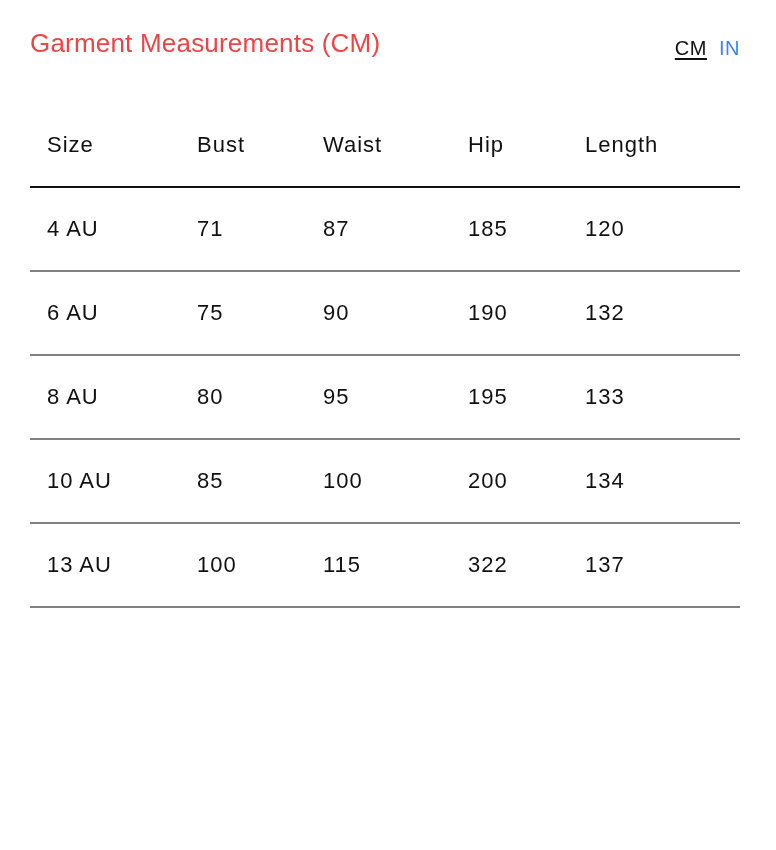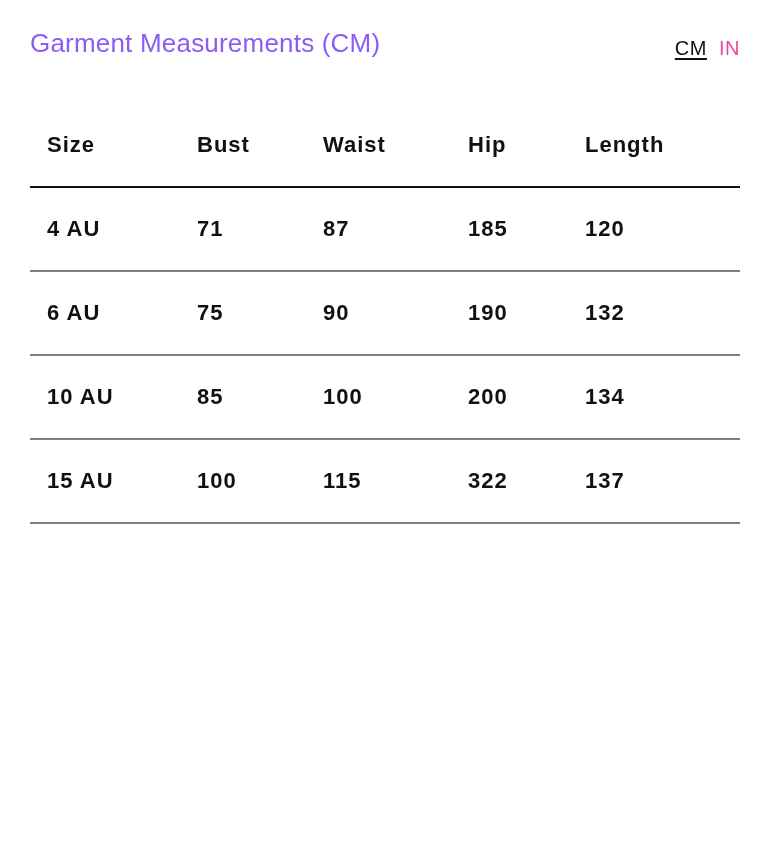--- a/index.html
+++ b/index.html
@@ -1,24 +1,24 @@
 <!DOCTYPE html>
 <html><head>
 <meta charset="utf-8">
 <style>
   html, body { margin: 0; padding: 0; background: #ffffff; }
   body { width: 776px; height: 850px; position: relative; font-family: "Liberation Sans", sans-serif; color: #111111; }
   .header { position: absolute; left: 30px; top: 28px; width: 710px; height: 40px; }
-  .title { position: absolute; left: 0; top: 0; font-size: 26px; letter-spacing: 0.2px; color: #8b5cf6; }
+  .title { position: absolute; left: 0; top: 0; font-size: 26px; letter-spacing: 0.2px; color: #ef4444; }
   .units { position: absolute; right: 0; top: 9px; font-size: 20px; letter-spacing: 0.5px; }
   .unit { display: inline-block; cursor: pointer; }
   .unit.active { color: #111; text-decoration: underline; text-underline-offset: 3px; text-decoration-thickness: 2px; }
-  .unit.inactive { color: #ec4899; margin-left: 6px; }
+  .unit.inactive { color: #3b82f6; margin-left: 6px; }
   table { position: absolute; left: 30px; top: 104px; width: 710px; border-collapse: collapse; font-size: 22px; letter-spacing: 1px; }
-  th, td { text-align: left; font-weight: bold; padding: 0; }
+  th, td { text-align: left; font-weight: normal; padding: 0; }
   thead th { height: 82px; border-bottom: 2px solid #111; vertical-align: middle; }
   tbody td { height: 82px; border-bottom: 2px solid #808080; vertical-align: middle; }
   .c0 { padding-left: 17px; width: 150px; }
   .c1 { width: 126px; }
   .c2 { width: 145px; }
   .c3 { width: 117px; }
 </style>
 </head>
 <body>
 
@@ -49,27 +49,34 @@
       <td>120</td>
     </tr>
     <tr>
       <td class="c0">6 AU</td>
       <td class="c1">75</td>
       <td class="c2">90</td>
       <td class="c3">190</td>
       <td>132</td>
     </tr>
     <tr>
+      <td class="c0">8 AU</td>
+      <td class="c1">80</td>
+      <td class="c2">95</td>
+      <td class="c3">195</td>
+      <td>133</td>
+    </tr>
+    <tr>
       <td class="c0">10 AU</td>
       <td class="c1">85</td>
       <td class="c2">100</td>
       <td class="c3">200</td>
       <td>134</td>
     </tr>
     <tr>
-      <td class="c0">15 AU</td>
+      <td class="c0">13 AU</td>
       <td class="c1">100</td>
       <td class="c2">115</td>
       <td class="c3">322</td>
       <td>137</td>
     </tr>
   </tbody>
 </table>
 
 </body></html>

